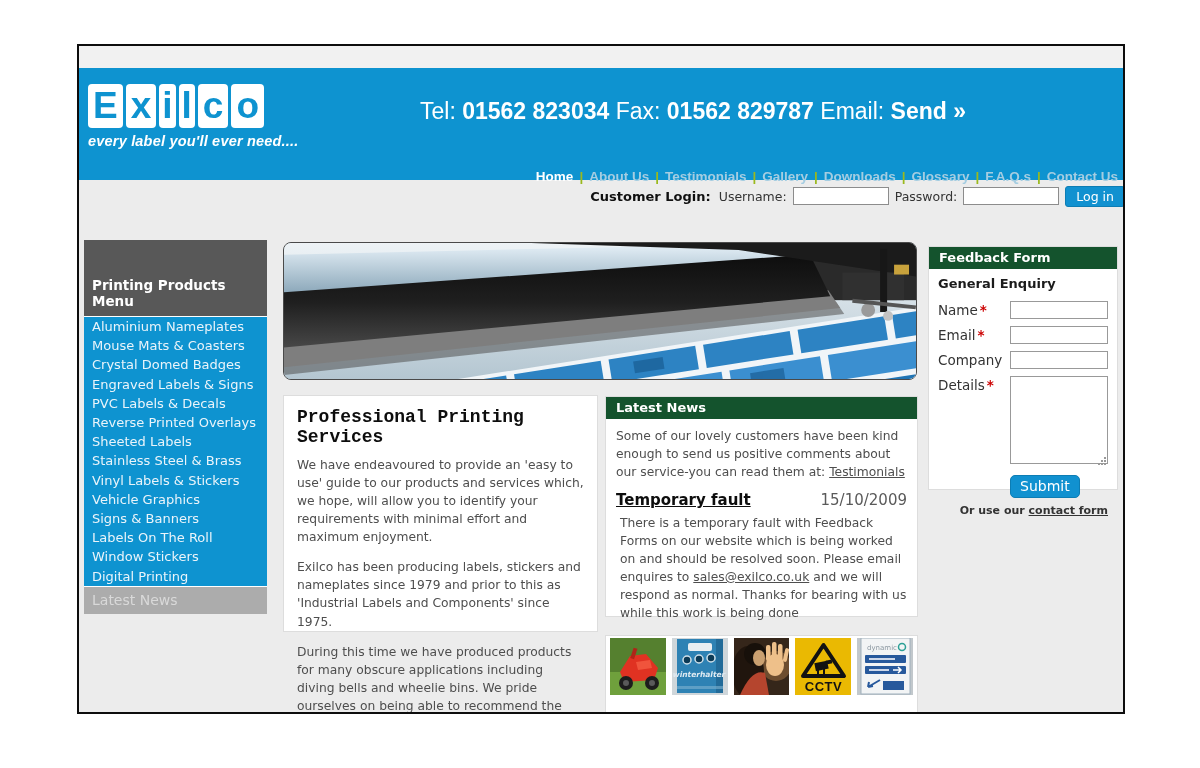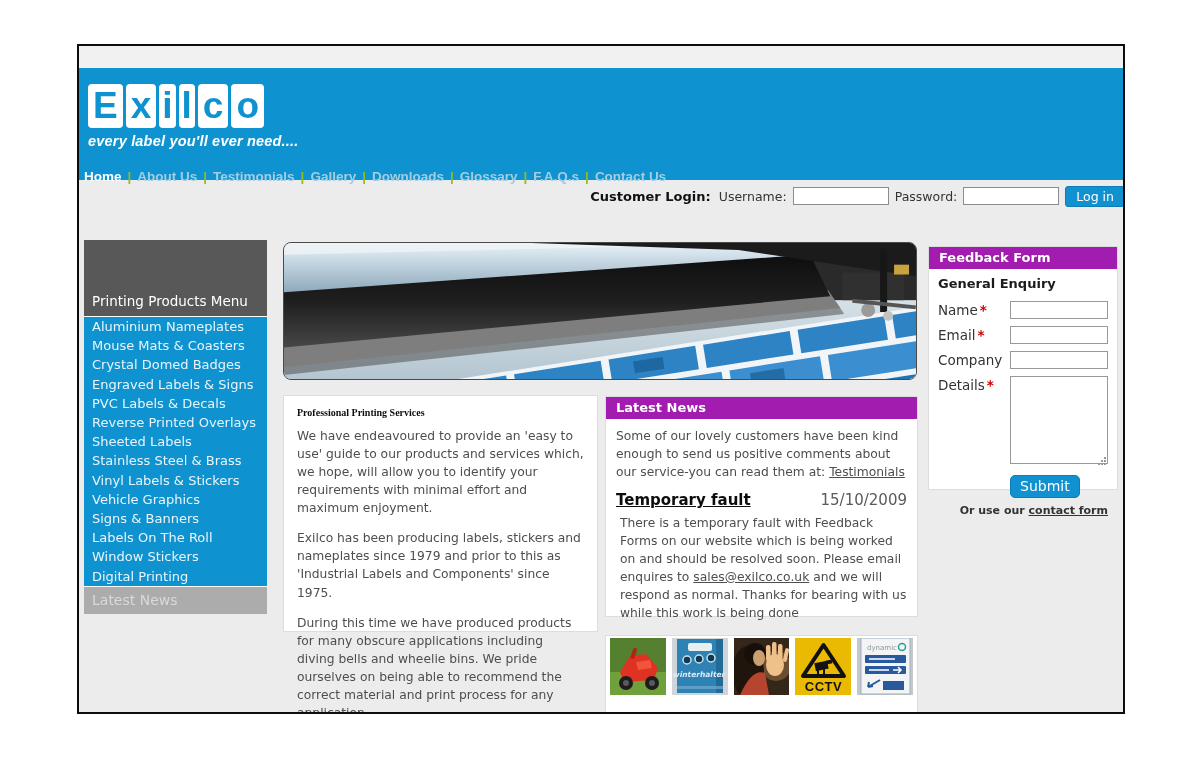--- a/index.html
+++ b/index.html
@@ -15,58 +15,58 @@
   .logo-tiles { display:flex; gap:3px; }
   .tile { background:#fff; color:#0e93d0; font-family:"Liberation Sans",sans-serif; font-weight:bold;
           font-size:37px; line-height:44px; padding:0 5px; border-radius:4px; }
   .tile.narrow { padding:0 3px; }
   .tagline { color:#fff; font-style:italic; font-weight:bold; font-size:14.5px; margin-top:5px;
              font-family:"Liberation Sans",sans-serif; letter-spacing:.2px; }
   .contact { position:absolute; left:190px; right:6px; top:30px; text-align:center; color:#fff;
              font-size:23px; font-family:"Liberation Sans",sans-serif; white-space:nowrap; }
   .contact b { font-weight:bold; }
   .contact .send { cursor:pointer; }
-  .nav { position:absolute; left:0; right:0; top:101px; text-align:left; font-size:13.5px;
+  .nav { position:absolute; left:0; right:0; top:101px; text-align:right; font-size:13.5px;
          font-weight:bold; font-family:"Liberation Sans",sans-serif; }
   .nav .lnk { color:#a5cde1; text-decoration:none; margin:0 5px; cursor:pointer; }
   .nav .lnk.active { color:#fff; }
   .nav .sep { color:#9ab91d; margin:0 1px; }
 
   
   .login { position:absolute; left:0; top:134px; width:100%; height:32px; display:flex;
            align-items:center; justify-content:flex-end; padding-right:10px; gap:6px;
            font-size:12.5px; color:#333;margin-left:12px; }
   .login .t { font-weight:bold; color:#111; font-size:13px; margin-right:2px; }
   .login input { width:96px; height:18px; border:1px solid #8c8c8c; background:#fff; font-size:12px; padding:0 3px; }
   .btn-login { background:#1191d0; color:#fff; border:1px solid #0d7db4; border-radius:3px;
                font-size:12.5px; padding:2px 10px; cursor:pointer; font-family:"DejaVu Sans",sans-serif; }
 
   
   .side { position:absolute; left:5px; top:194px; width:183px; }
   .side-head { background:#585858; height:76px; display:flex; align-items:flex-end;
-               color:#fff; font-weight:normal; font-size:13.5px; padding:0 0 7px 8px; }
+               color:#fff; font-weight:bold; font-size:13.5px; padding:0 0 7px 8px; }
   .side-menu { background:#0e93d0; border-top:1px solid #fff; }
   .side-item { display:block; color:#eaf4fa; font-size:13px; padding:2.1px 8px; cursor:pointer; text-decoration:none; }
   .side-news { background:#acacac; border-top:1px solid #fff; color:#d9d9d9; font-size:14px;
                padding:5px 8px 6px; cursor:pointer; }
 
   
   .hero { position:absolute; left:204px; top:196px; width:634px; height:138px; border-radius:8px;
           overflow:hidden; border:1px solid #4a4a4a; background:#b9c9d3; }
   .hero svg { display:block; width:100%; height:100%; }
 
   
   .article { position:absolute; left:204px; top:349px; width:315px; height:237px; background:#fff;
              border:1px solid #ddd; padding:11px 13px; }
-  .article h1 { font-size:10px; color:#0d0d0d; margin-bottom:9px; font-family:Liberation Serif, serif; }
+  .article h1 { font-size:18px; color:#0d0d0d; margin-bottom:9px; font-family:Liberation Mono, monospace; }
   .article p { font-size:12.3px; color:#4e4e4e; line-height:1.47; margin-bottom:12px; }
 
   
   .newsbox { position:absolute; left:526px; top:350px; width:313px; height:221px; background:#fff; border:1px solid #ddd; }
-  .blue-bar { background:#a21caf; color:#fff; font-weight:bold; font-size:13px; padding:3px 10px 4px; }
+  .blue-bar { background:#14532d; color:#fff; font-weight:bold; font-size:13px; padding:3px 10px 4px; }
   .newsbody { padding:9px 10px; }
   .newsbody p.intro { font-size:12.3px; color:#4e4e4e; line-height:1.45; margin-bottom:10px; }
   .newsbody a { color:#4e4e4e; text-decoration:underline; cursor:pointer; }
   .headrow { display:flex; justify-content:space-between; align-items:baseline; margin-bottom:6px; }
   .headrow .hl { font-size:15px; font-weight:bold; color:#0d0d0d; text-decoration:underline; cursor:pointer; }
   .headrow .dt { font-size:15px; color:#5a5a5a;text-align:right; }
   .newsbody p.body { font-size:12.3px; color:#4e4e4e; line-height:1.45; padding-left:4px; }
 
   
   .gallery { position:absolute; left:526px; top:589px; width:313px; height:86px; background:#fff; border:1px solid #ddd; }
@@ -105,20 +105,28 @@
           <span class="tile">E</span>
           <span class="tile">x</span>
           <span class="tile narrow">i</span>
           <span class="tile narrow">l</span>
           <span class="tile">c</span>
           <span class="tile">o</span>
         </div>
         <div class="tagline">every label you'll ever need....</div>
       </div>
 
+      <div class="contact">
+        <span>Tel:</span>
+        <b>01562 823034</b>
+        <span>Fax:</span>
+        <b>01562 829787</b>
+        <span>Email:</span>
+        <b class="send">Send »</b>
+      </div>
 
       <div class="nav">
         <span class="lnk active">Home</span><span class="sep">|</span><span class="lnk">About Us</span><span class="sep">|</span><span class="lnk">Testimonials</span><span class="sep">|</span><span class="lnk">Gallery</span><span class="sep">|</span><span class="lnk">Downloads</span><span class="sep">|</span><span class="lnk">Glossary</span><span class="sep">|</span><span class="lnk">F.A.Q.s</span><span class="sep">|</span><span class="lnk">Contact Us</span>
       </div>
     </div>
 
     <div class="login">
       <span class="t">Customer Login:</span>
       <span>Username:</span>
       <input type="text" value="" style="">

